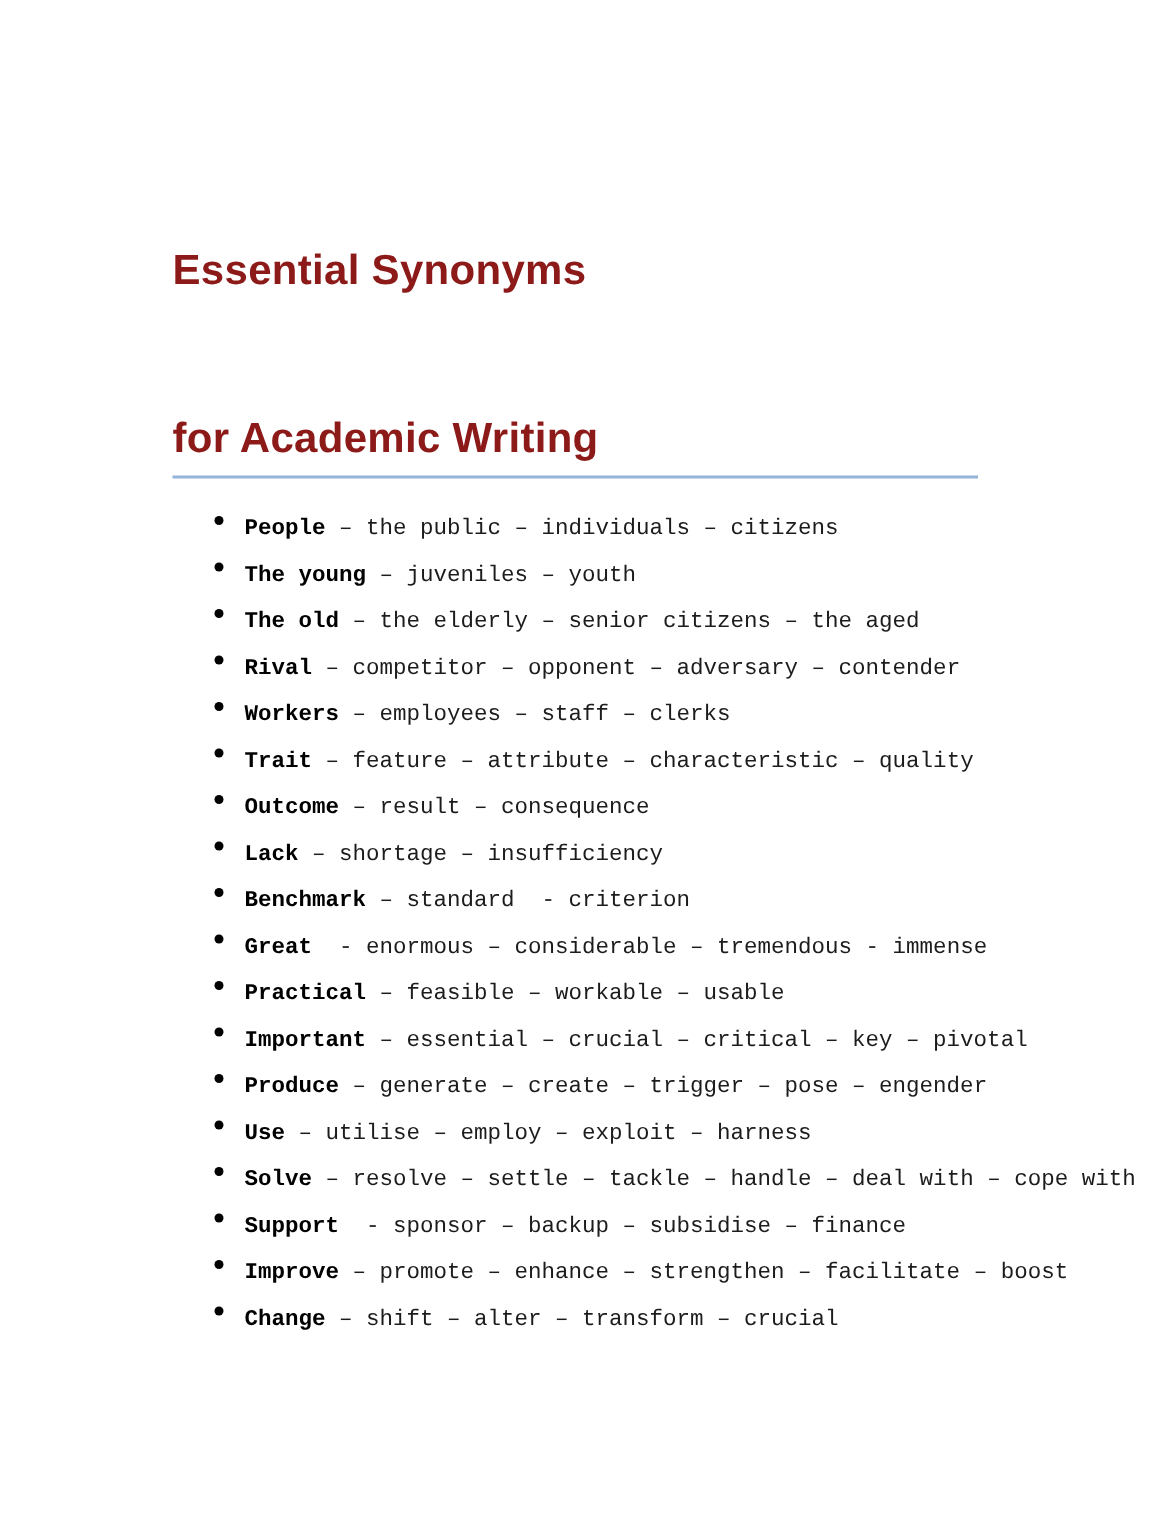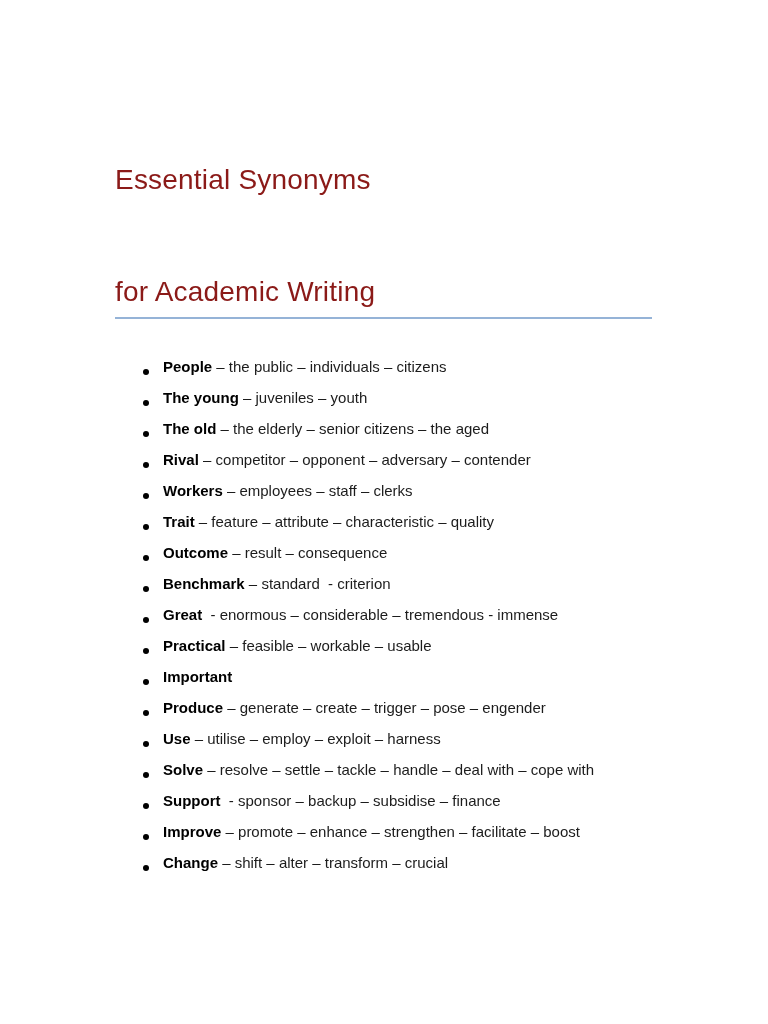--- a/index.html
+++ b/index.html
@@ -15,45 +15,46 @@
     font-family:"Liberation Sans","DejaVu Sans",sans-serif;
     position:relative;overflow:hidden;
   }
   .page{
     position:absolute;inset:0;
     background:var(--page-bg);
   }
   .title{
     position:absolute;left:115px;
     color:var(--title-red);
-    font-size:28px;font-weight:400;
+    font-size:28px;font-weight:700;
     letter-spacing:0.2px;
     white-space:nowrap;
   }
   .title-line1{top:164px;}
   .title-line2{
     top:260px;
     width:537px;
     padding-bottom:9px;
     border-bottom:2px solid var(--underline-blue);
     margin-top:16px;
   }
   .synonym-list{
     position:absolute;
     left:143px;top:344px;
     list-style:none;
     width:560px;
   }
   .synonym-list li{
     height:31px;
     display:flex;
-    align-items:flex-end;
+    align-items:flex-start;
     font-size:15px;
     color:var(--body-text);
     white-space:nowrap;
+    font-family:Liberation Mono, monospace;
   }
   .bullet{
     display:inline-block;
     width:6px;height:6px;
     border-radius:50%;
     background:#000;
     margin-right:14px;
     flex:0 0 auto;
   }
   .term{
@@ -109,20 +110,25 @@
     <span class="term">Trait</span>
         <span class="rest"> – feature – attribute – characteristic – quality</span>
   </li>
 
   <li>
     <span class="bullet"></span>
     <span class="term">Outcome</span>
         <span class="rest"> – result – consequence</span>
   </li>
 
+  <li>
+    <span class="bullet"></span>
+    <span class="term">Lack</span>
+        <span class="rest"> – shortage – insufficiency</span>
+  </li>
 
   <li>
     <span class="bullet"></span>
     <span class="term">Benchmark</span>
         <span class="rest"> – standard  - criterion</span>
   </li>
 
   <li>
     <span class="bullet"></span>
     <span class="term">Great</span>
@@ -131,20 +137,21 @@
 
   <li>
     <span class="bullet"></span>
     <span class="term">Practical</span>
         <span class="rest"> – feasible – workable – usable</span>
   </li>
 
   <li>
     <span class="bullet"></span>
     <span class="term">Important</span>
+        <span class="rest"> – essential – crucial – critical – key – pivotal</span>
   </li>
 
   <li>
     <span class="bullet"></span>
     <span class="term">Produce</span>
         <span class="rest"> – generate – create – trigger – pose – engender</span>
   </li>
 
   <li>
     <span class="bullet"></span>

